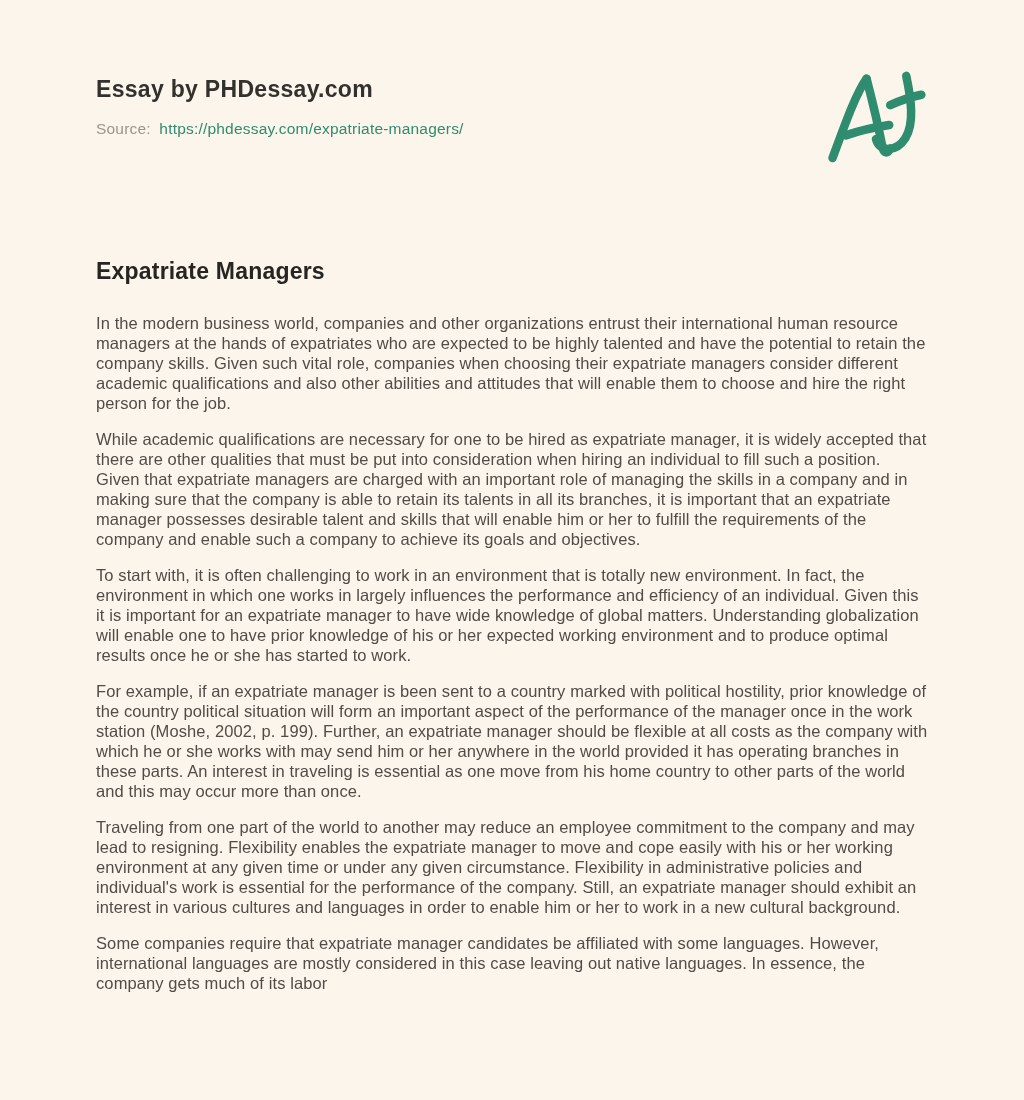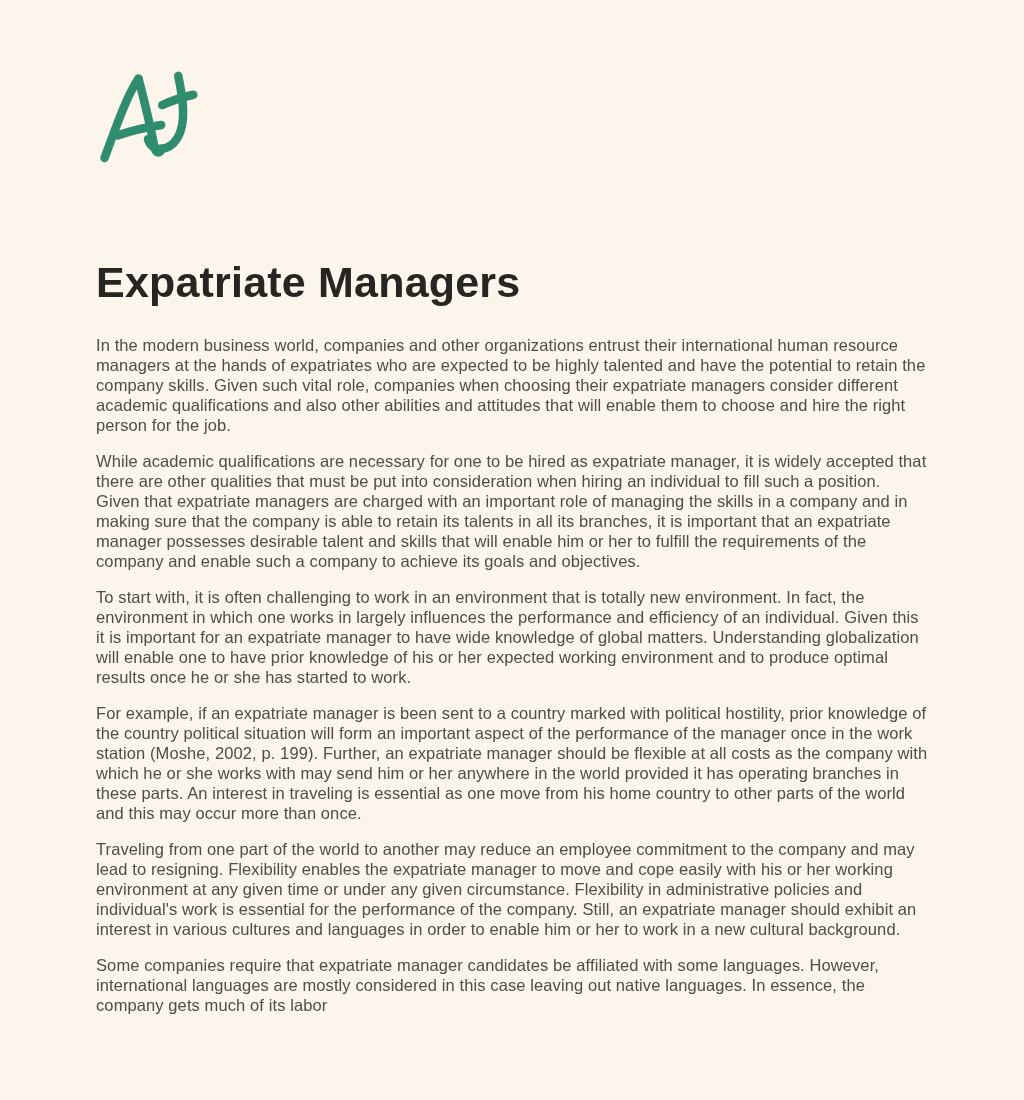--- a/index.html
+++ b/index.html
@@ -46,21 +46,21 @@
     margin-left: 4px;
   }
   .logo {
     width: 104px;
     height: 100px;
     margin-top: -6px;
     flex: 0 0 auto;
   }
   .title {
     margin: 92px 0 0 0;
-    font-size: 43px;
+    font-size: 23px;
     font-weight: 700;
     color: #262522;
     letter-spacing: 0.2px;
   }
   .content {
     margin-top: 28px;
   }
   .content p {
     margin: 0 0 16px 0;
     font-size: 16.5px;
@@ -68,20 +68,27 @@
     color: #514c46;
     letter-spacing: 0.1px;
   }
 </style>
 </head>
 <body>
 
 <div class="page">
 
   <div class="header">
+    <div>
+      <div class="byline">Essay by PHDessay.com</div>
+      <div class="source-line">
+        <span class="source-label">Source:</span>
+        <a class="source-link" href="#">https://phdessay.com/expatriate-managers/</a>
+      </div>
+    </div>
 
     <div class="logo">
       <svg viewBox="0 0 110 105" width="104" height="100" fill="none" stroke="#2f8c6f" stroke-width="9" stroke-linecap="round">
 
         <path d="M9 97 C 22 62, 33 30, 45 13"></path>
 
         <path d="M45 13 C 52 40, 58 66, 62 86 C 63.5 92, 67 93, 70 87"></path>
 
         <path d="M23 73 C 40 67, 56 64, 69 62"></path>
 

